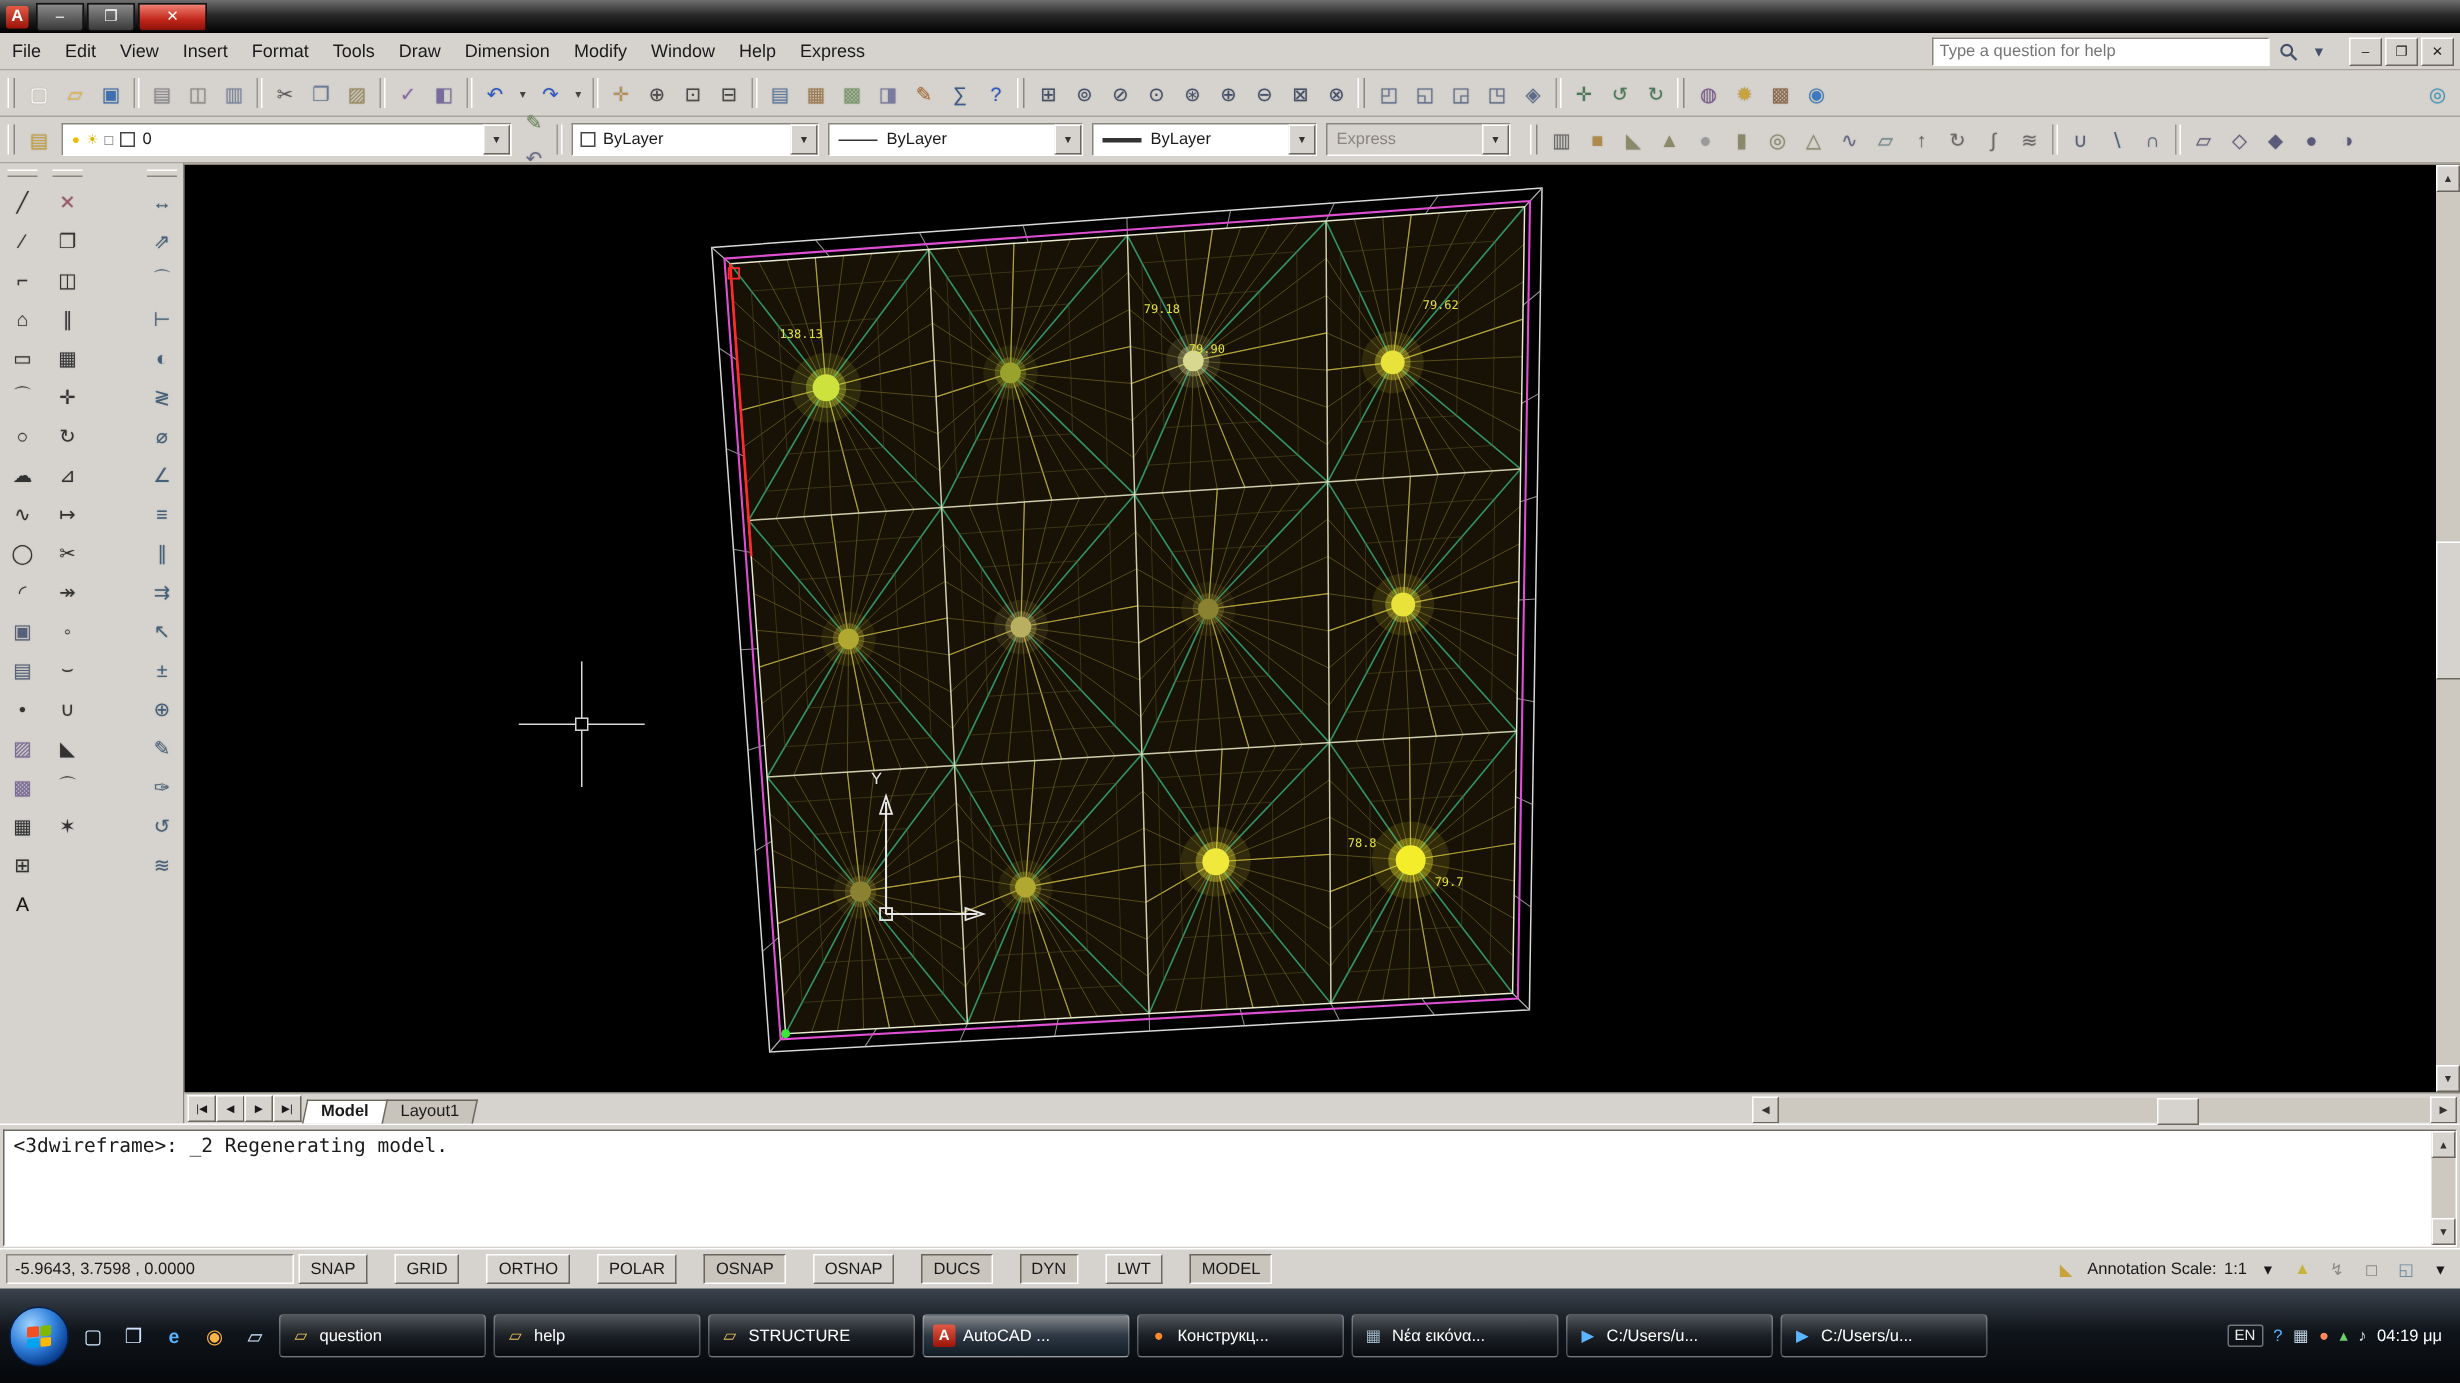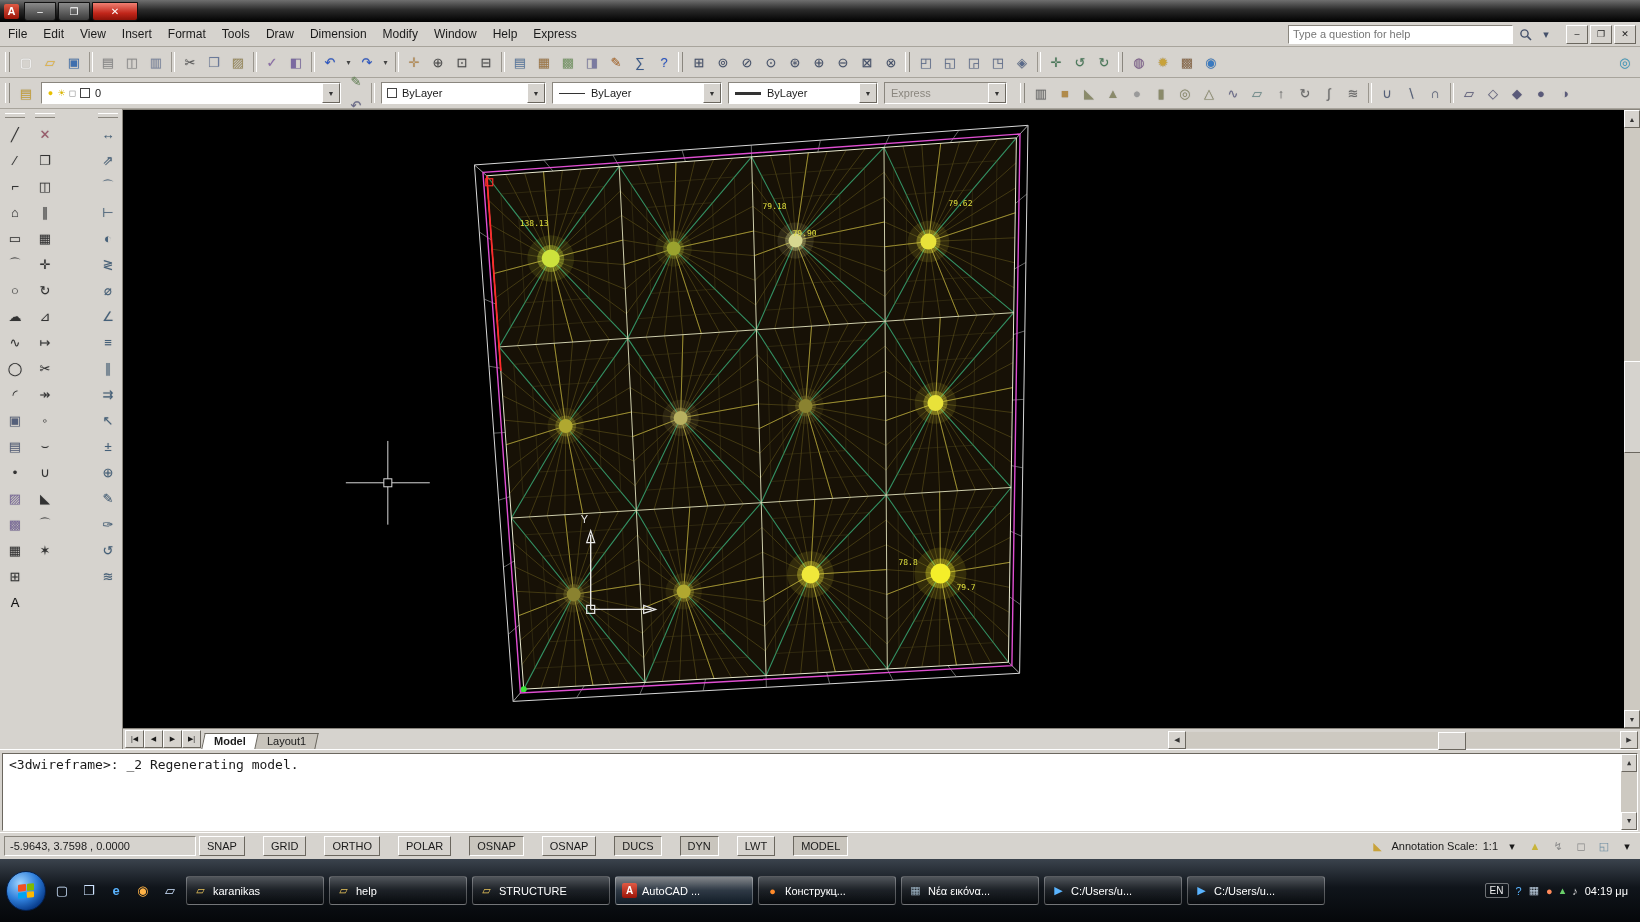--- a/index.html
+++ b/index.html
@@ -960,21 +960,21 @@
       </span>
     </div>
     <span class="ql">▢</span>
     <span class="ql">❐</span>
     <span class="ql" style="color:#5ab4ff;font-weight:bold">e</span>
     <span class="ql" style="color:#ffb347">◉</span>
     <span class="ql">▱</span>
     <span id="task-buttons" style="display:flex;gap:5px;">
         <span class="tkbtn">
           <span class="tkico" style="color: rgb(232, 195, 90);">▱</span>
-          <span>karanikas</span>
+          <span>question</span>
         </span>
         <span class="tkbtn">
           <span class="tkico" style="color: rgb(232, 195, 90);">▱</span>
           <span>help</span>
         </span>
         <span class="tkbtn">
           <span class="tkico" style="color: rgb(232, 195, 90);">▱</span>
           <span>STRUCTURE</span>
         </span>
         <span class="tkbtn active">

